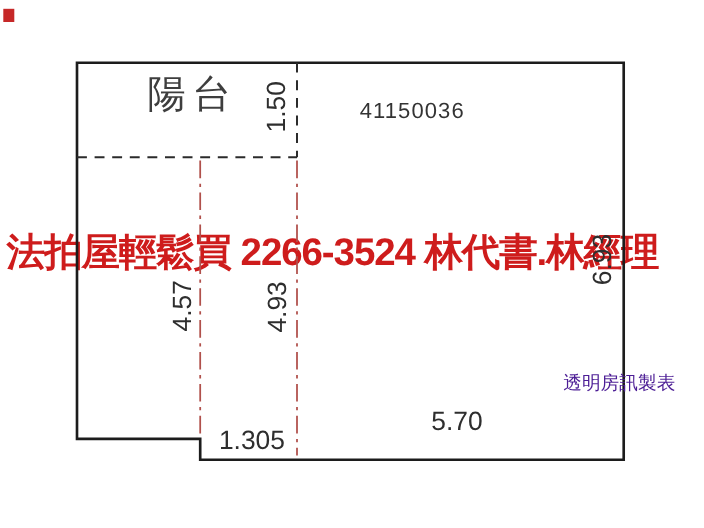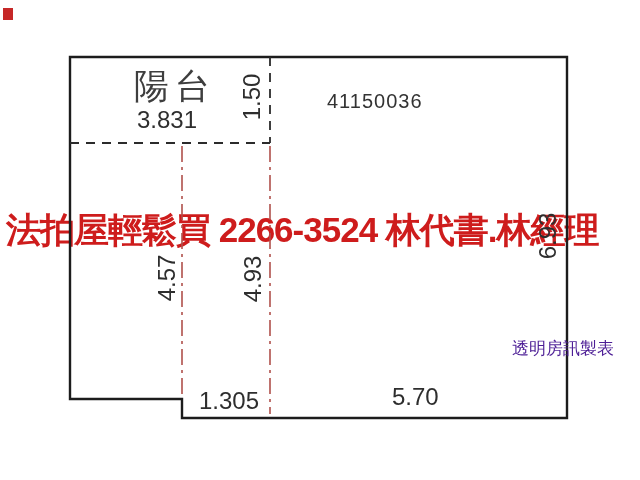--- a/index.html
+++ b/index.html
@@ -19,21 +19,21 @@
   #dim-balcony-width{left:137px;top:108px;}
   #dim-balcony-depth{left:252px;top:97px;}
   #case-number{left:327px;top:91px;font-size:20px;color:#333333;letter-spacing:1px;}
   #case-label{left:317px;top:113px;font-size:20px;color:#333333;}
   #floor-label{left:295px;top:217px;font-size:34px;color:#707070;letter-spacing:2px;z-index:1;}
   #dim-left{left:167px;top:278px;}
   #dim-mid{left:253px;top:279px;}
   #dim-right{left:548px;top:236px;}
   #dim-bottom-left{left:96px;top:367px;}
   #dim-bottom-step{left:199px;top:389px;}
-  #dim-bottom-main{left:392px;top:385px;}
+  #dim-bottom-main{left:392px;top:372px;}
   #credit-label{left:512px;top:340px;font-size:17px;color:#4c1d95;}
   #watermark{
     left:6px;top:212px;
     font-size:35px;font-weight:bold;
     letter-spacing:-1px;
     z-index:2;
   }
   #plan-svg{z-index:3;}
   .toptext{z-index:4;}
 </style>
@@ -49,21 +49,20 @@
     <rect x="3" y="8" width="10" height="12" fill="#c62828"></rect>
     <path d="M 70 57 L 567 57 L 567 418 L 182 418 L 182 399 L 70 399 Z" fill="none" stroke-width="2.4" stroke="#1c1c1c"></path>
     <path d="M 70 143 L 270 143" fill="none" stroke-width="1.8" stroke-dasharray="9 7" stroke="#2b2b2b"></path>
     <path d="M 270 57 L 270 143" fill="none" stroke-width="1.8" stroke-dasharray="9 7" stroke="#2b2b2b"></path>
     <path d="M 182 146 L 182 398" fill="none" stroke-width="1.6" stroke-dasharray="16 5 3 5" stroke="#b0504b"></path>
     <path d="M 270 146 L 270 414" fill="none" stroke-width="1.6" stroke-dasharray="16 5 3 5" stroke="#b0504b"></path>
   </svg>
 
   <span class="txt toptext" id="balcony-label">陽台</span>
 
-  <span class="txt toptext dim" id="dim-balcony-width">3.831</span>
 
   <span class="txt toptext dim rot" id="dim-balcony-depth">1.50</span>
 
   <span class="txt toptext" id="case-number">41150036</span>
 
 
   <span class="txt toptext dim rot" id="dim-left">4.57</span>
 
   <span class="txt toptext dim rot" id="dim-mid">4.93</span>
 

